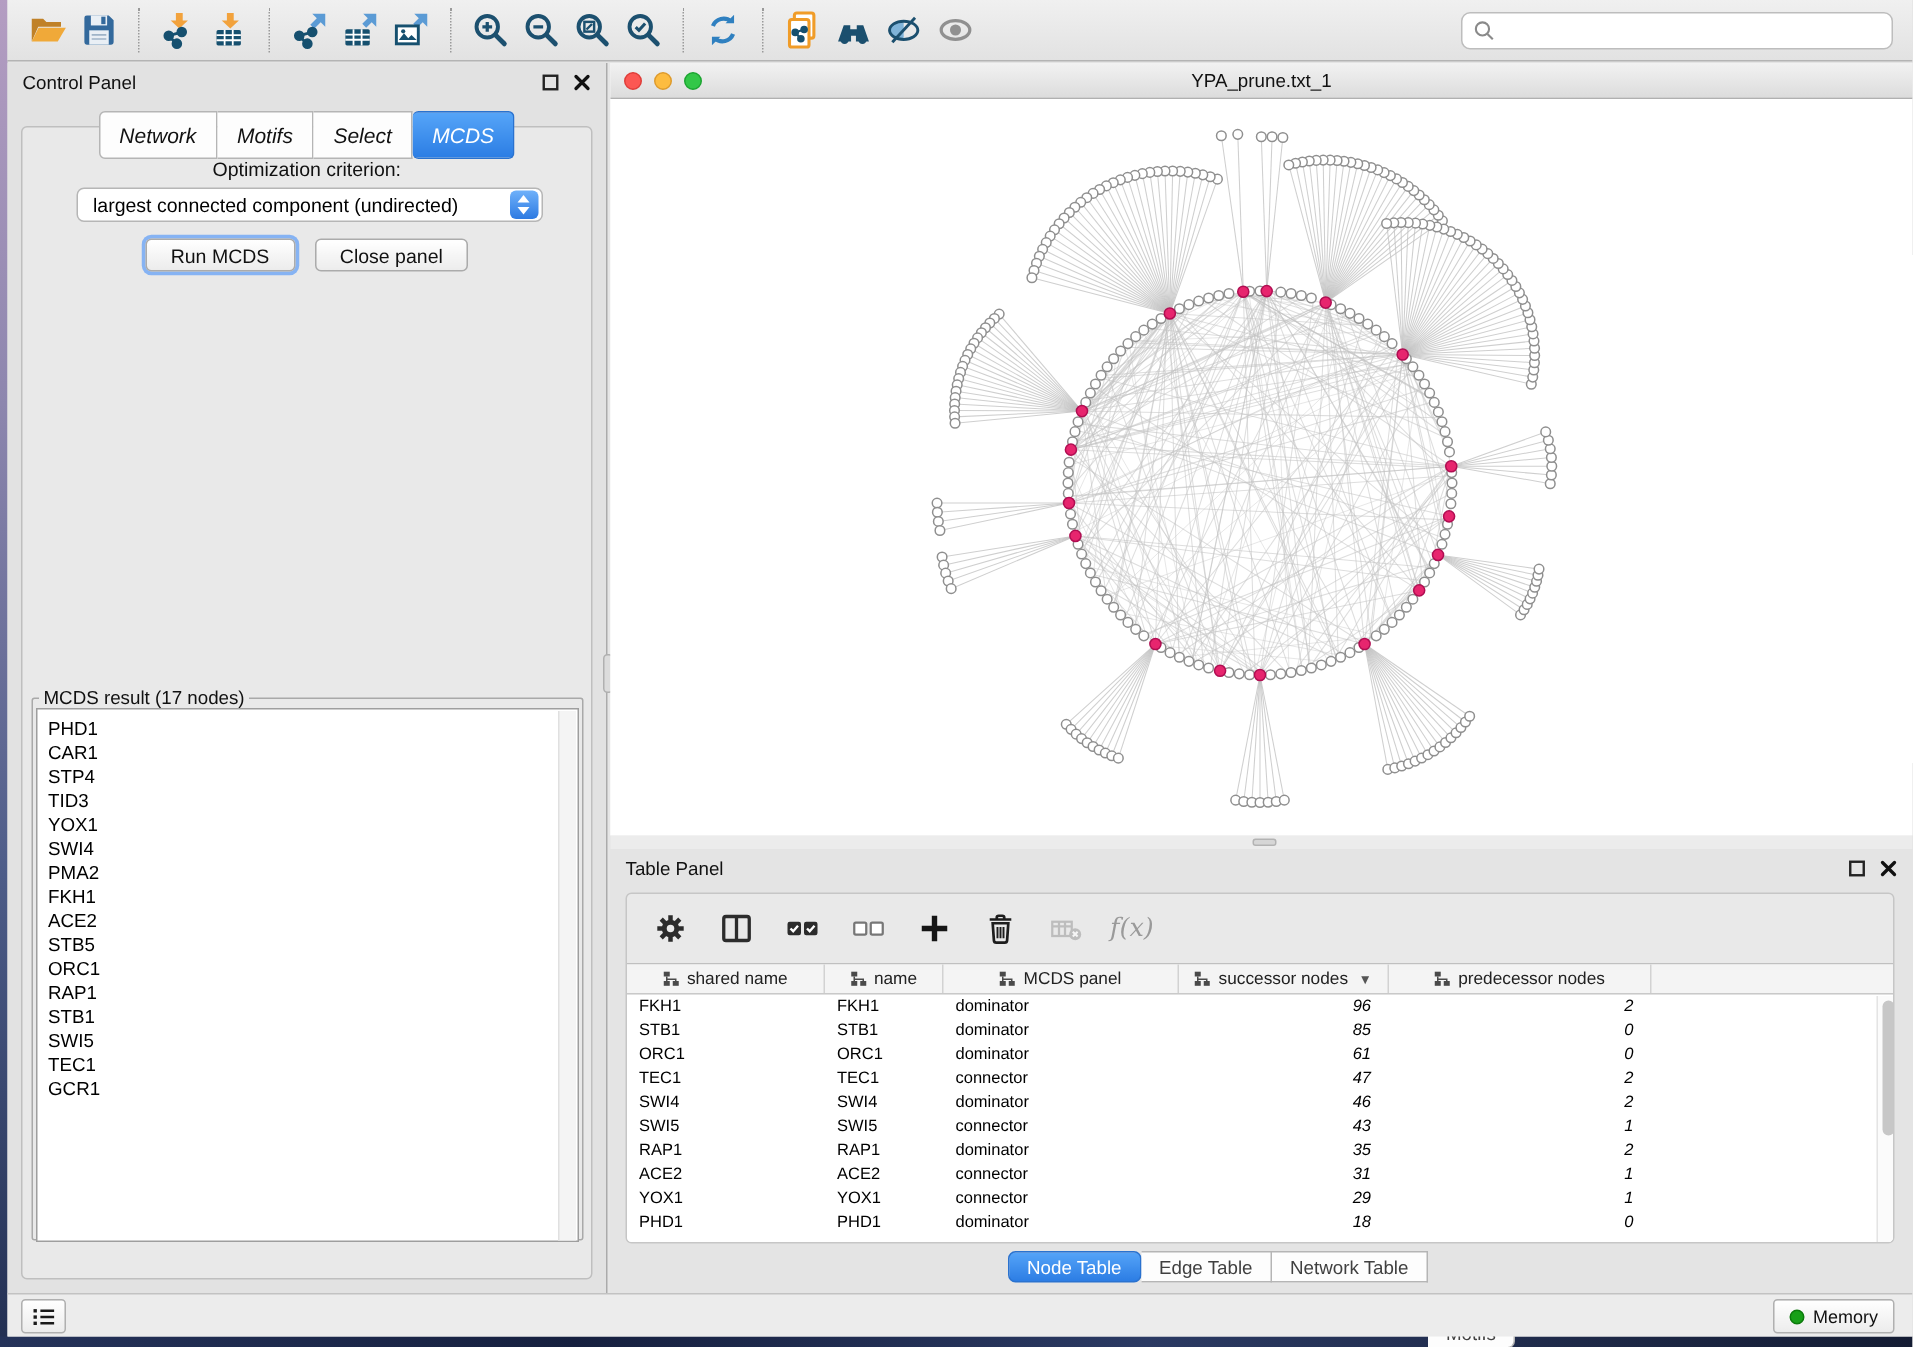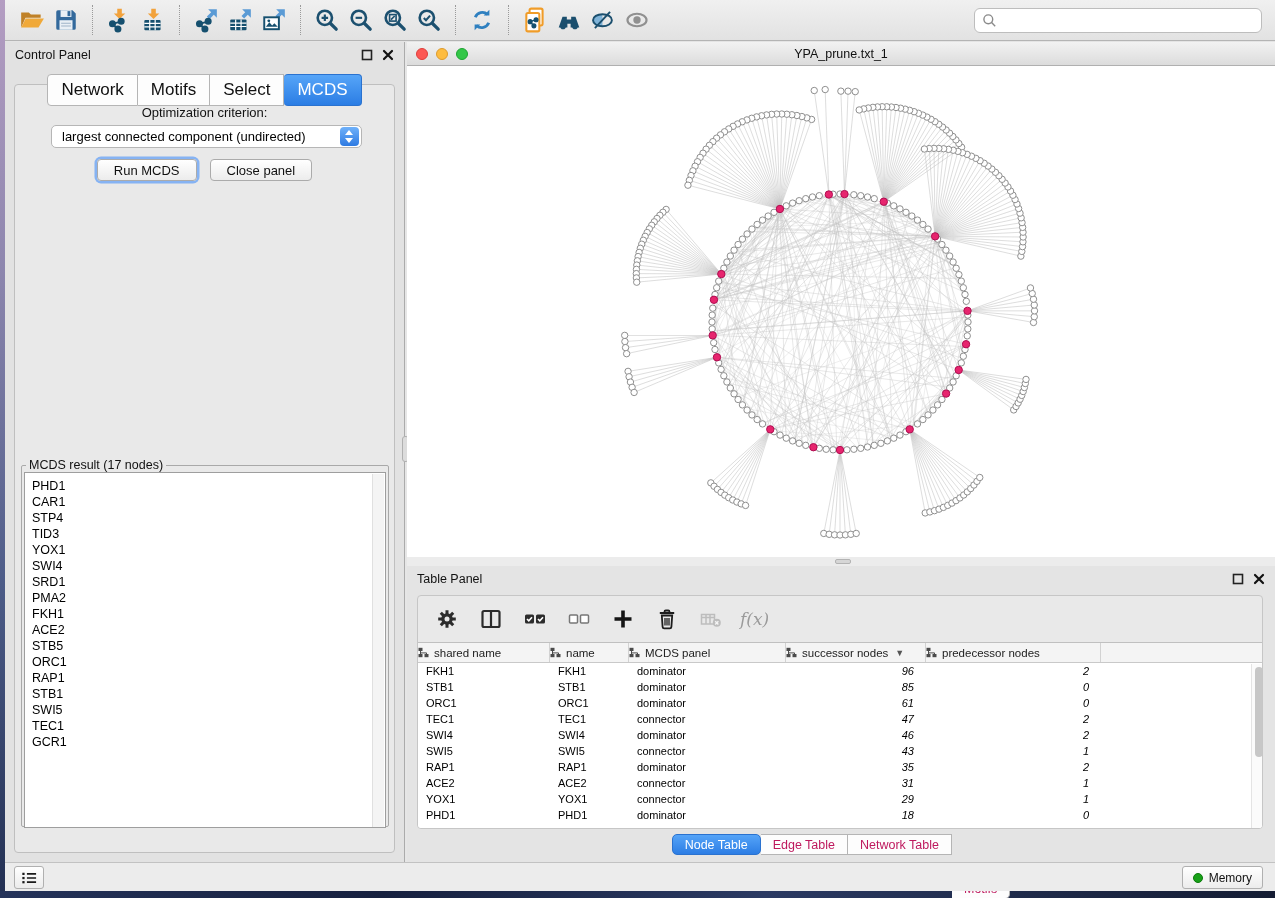--- a/index.html
+++ b/index.html
@@ -27,21 +27,21 @@
 
   
   .panel-titlebar { height:26px; display:flex; align-items:center; padding:0 10px; font-size:12.5px; color:#111; }
   .tb-icons { margin-left:auto; display:flex; gap:9px; align-items:center; }
   .tb-icons svg { display:block; }
 
   
   #control-panel { left:5px; top:42px; width:399px; height:820px; background:#e2e2e2; }
   #cp-tabs { position:absolute; left:0; top:32px; width:100%; display:flex; justify-content:center; z-index:2; }
   .cp-tab { height:21px; padding:15px 13px; background:#fdfdfd; border:1px solid #b5b5b5; border-left:none;
-    font-size:17px; display:flex; align-items:center; color:#111; }
+    font-size:14px; display:flex; align-items:center; color:#111;font-style:italic; }
   .cp-tab:first-child { border-left:1px solid #b5b5b5; border-radius:4px 0 0 4px; }
   .cp-tab:last-child { border-radius:0 4px 4px 0; }
   .cp-tab.sel { background:linear-gradient(#56a5f8,#2b7de4); color:#fff; border-color:#2a72cf; border-radius:4px; }
   #cp-content { position:absolute; left:9px; top:42px; width:381px; height:769px;
     background:#e9e9e9; border:1px solid #bfbfbf; border-radius:4px; }
   #opt-label { position:absolute; left:0; top:20px; width:100%; text-align:center; font-size:13px; color:#111; }
   #criterion-combo { position:absolute; left:36px; top:40px; width:311px; height:23px; background:#fff;
     border:1px solid #b6b6b6; border-radius:5px; display:flex; align-items:center; font-size:13px; }
   #criterion-combo .val { flex:1; padding-left:10px; white-space:nowrap; }
   .stepper { width:19px; height:19px; margin-right:2px; border-radius:4px;
@@ -84,31 +84,31 @@
   
   #table-panel { left:407px; top:566px; width:868px; height:296px; background:#e4e4e4; }
   #tp-content { position:absolute; left:10px; top:29px; width:846px; height:234px;
     background:#e9e9e9; border:1px solid #c6c6c6; border-radius:4px; overflow:hidden; }
   #tp-toolbar { height:46px; display:flex; align-items:center; padding-left:14px; gap:14px; }
   #tp-toolbar .tbtn { width:30px; height:30px; }
   #tp-toolbar .tbtn svg { width:24px; height:24px; }
   .fx { font-family:"DejaVu Serif","Liberation Serif",serif; font-style:italic; font-size:17px; color:#9a9a9a; }
   #tbl { position:absolute; left:0; top:46px; width:846px; height:188px; background:#fff; border-top:1px solid #c0c0c0; }
   #tbl-head { display:flex; height:20px; background:#f4f4f4; border-bottom:1px solid #c9c9c9; }
-  .th { display:flex; align-items:center; gap:5px; border-right:1px solid #d2d2d2;
+  .th { display:flex; align-items:center; justify-content:center; gap:5px; border-right:1px solid #d2d2d2;
     font-size:11.5px; color:#222; position:relative; }
   .th .sort { color:#555; font-size:9px; margin-left:2px; }
   .tr { display:flex; height:16px; align-items:center; }
   .td { font-size:11px; color:#000; padding:0 8px; overflow:hidden; white-space:nowrap; }
   .td.num { text-align:right; padding-right:12px;font-style:italic; }
   #tbl-scroll { position:absolute; right:0; top:21px; width:13px; height:167px; background:#fbfbfb; border-left:1px solid #e4e4e4; }
   #tbl-scroll .thumb { position:absolute; left:2.5px; top:3px; width:8px; height:90px; background:#c7c7c7; border-radius:4px; }
   #tbl-tabs { position:absolute; left:0; top:268px; width:100%; display:flex; justify-content:center; }
   .tp-tab { height:21px; padding:0 12px; background:#fdfdfd; border:1px solid #b5b5b5; border-left:none;
-    font-size:12.5px; color:#be185d; display:flex; align-items:center; }
+    font-size:12.5px; color:#404040; display:flex; align-items:center; }
   .tp-tab:first-child { border-left:1px solid #b5b5b5; border-radius:5px 0 0 5px; }
   .tp-tab:last-child { border-radius:0 5px 5px 0;margin-top:44px; }
   .tp-tab.sel { background:linear-gradient(#55a4f8,#2c7de4); color:#fff; border-color:#2a72cf; border-radius:5px; }
 
   
   #statusbar { left:5px; top:862px; width:1270px; height:29px; background:#ececec; border-top:1px solid #c2c2c2; }
   #list-btn { position:absolute; left:9px; top:3px; width:30px; height:23px; background:linear-gradient(#fff,#ececec);
     border:1px solid #b0b0b0; border-radius:3px; display:flex; align-items:center; justify-content:center; }
   #memory-btn { position:absolute; right:12px; top:3px; height:23px; padding:0 10px;
     background:linear-gradient(#fff,#ececec); border:1px solid #b0b0b0; border-radius:3px;
@@ -298,21 +298,20 @@
     <fieldset id="mcds-fieldset">
       <legend>MCDS result (17 nodes)</legend>
       <div id="mcds-list">
         <div id="mcds-scroll"></div>
       <div class="mcds-item">PHD1</div>
           <div class="mcds-item">CAR1</div>
           <div class="mcds-item">STP4</div>
           <div class="mcds-item">TID3</div>
           <div class="mcds-item">YOX1</div>
           <div class="mcds-item">SWI4</div>
-          <div class="mcds-item">SRD1</div>
           <div class="mcds-item">PMA2</div>
           <div class="mcds-item">FKH1</div>
           <div class="mcds-item">ACE2</div>
           <div class="mcds-item">STB5</div>
           <div class="mcds-item">ORC1</div>
           <div class="mcds-item">RAP1</div>
           <div class="mcds-item">STB1</div>
           <div class="mcds-item">SWI5</div>
           <div class="mcds-item">TEC1</div>
           <div class="mcds-item">GCR1</div>

